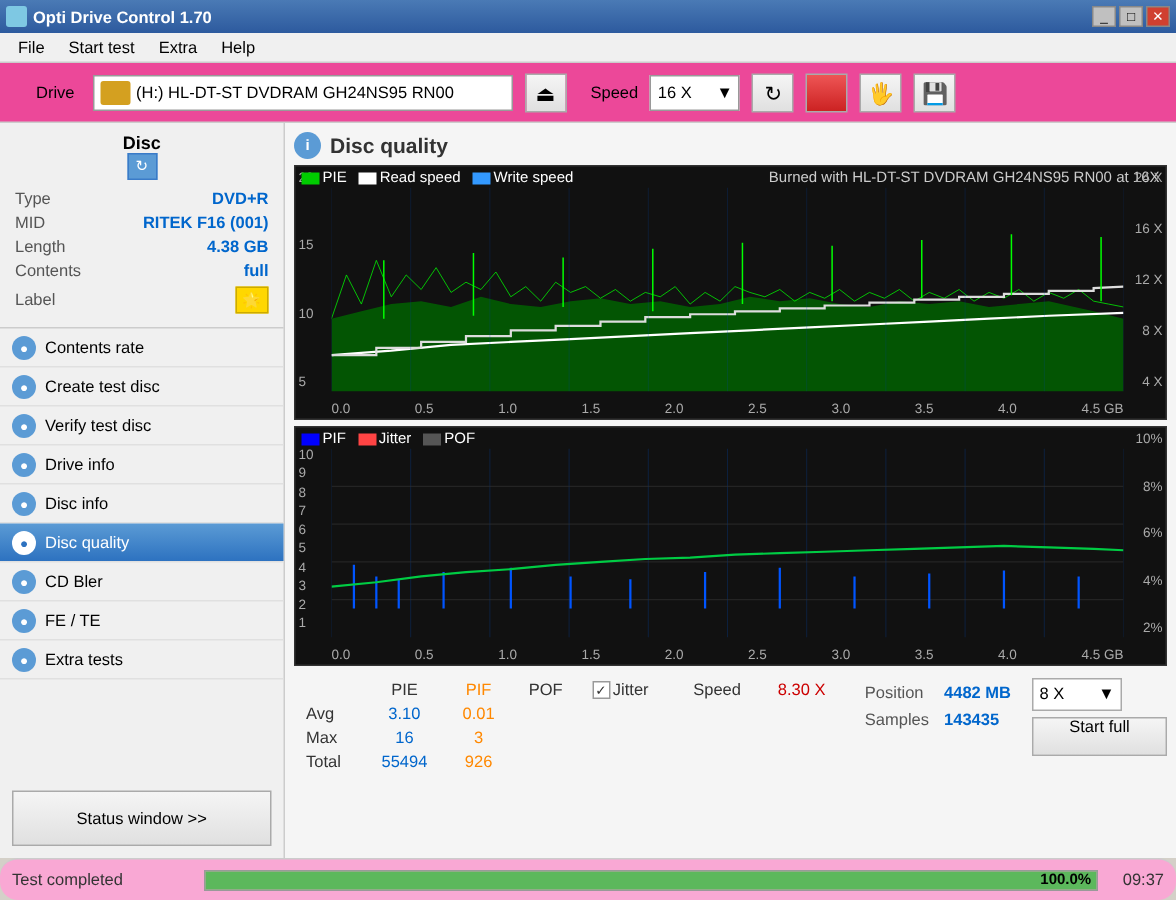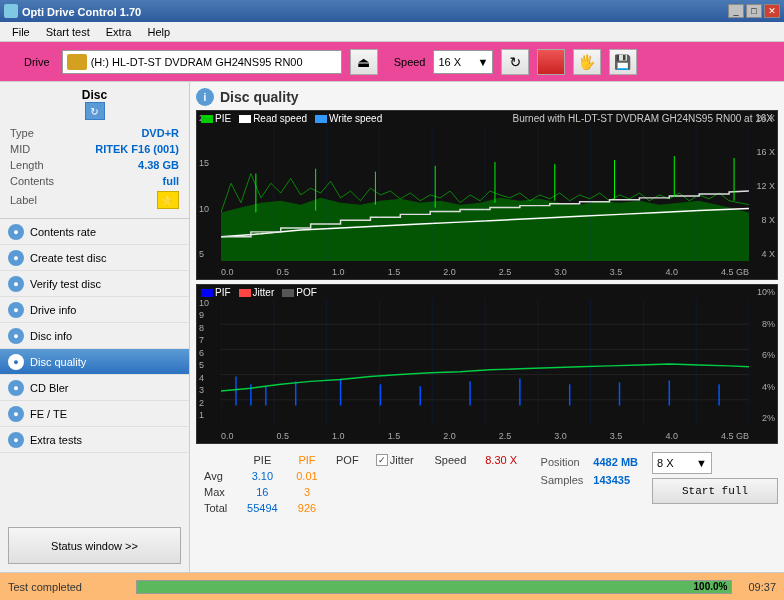--- a/index.html
+++ b/index.html
@@ -81,24 +81,24 @@
     .stats-table td.row-label { text-align: left; color: #333; }
     .stats-table th { font-size: 11px; padding: 2px 8px; color: #333; font-weight: normal; }
     .stat-blue { color: #0066cc; }
     .stat-orange { color: #ff8800; }
     .right-stats { font-size: 11px; }
     .right-stats table td { padding: 2px 4px; }
     .right-stats .label { color: #555; }
     .right-stats .value { color: #0066cc; font-weight: bold; }
     .action-btns { display: flex; flex-direction: column; gap: 4px; }
     .speed-dropdown { background: white; border: 1px solid #aaa; height: 22px; width: 60px; font-size: 11px; display: flex; align-items: center; justify-content: space-between; padding: 0 4px; }
-    .action-btn { height: 26px; width: 126px; background: linear-gradient(to bottom, #f5f5f5, #e0e0e0); border: 1px solid #aaa; font-size: 11px; cursor: pointer; display: flex; align-items: center; justify-content: center; font-family: Liberation Mono, monospace; }
-
-    
-    .status-bar { height: 28px; background: #fdba74; border-top: 1px solid #ccc; display: flex; align-items: center; padding: 0 8px; gap: 8px; }
+    .action-btn { height: 26px; width: 90px; background: linear-gradient(to bottom, #f5f5f5, #e0e0e0); border: 1px solid #aaa; font-size: 11px; cursor: pointer; display: flex; justify-content: center; }
+
+    
+    .status-bar { height: 28px; background: #f9a8d4; border-top: 1px solid #ccc; display: flex; align-items: center; padding: 0 8px; gap: 8px; border-radius: 12px; }
     .status-text { font-size: 11px; color: #333; width: 120px; }
     .progress-container { flex: 1; height: 14px; background: #ccc; border: 1px solid #999; position: relative; }
     .progress-bar { height: 100%; background: #5cb85c; width: 100%; }
     .progress-text { position: absolute; right: 4px; top: 0; bottom: 0; display: flex; align-items: center; font-size: 10px; color: #000; font-weight: bold; }
     .status-time { font-size: 11px; color: #333; margin-left: 8px; }
 
     .jitter-check { display: flex; align-items: center; gap: 2px; }
     .checkbox { width: 12px; height: 12px; border: 1px solid #999; background: white; display: flex; align-items: center; justify-content: center; font-size: 9px; }
   </style>
 </head>

